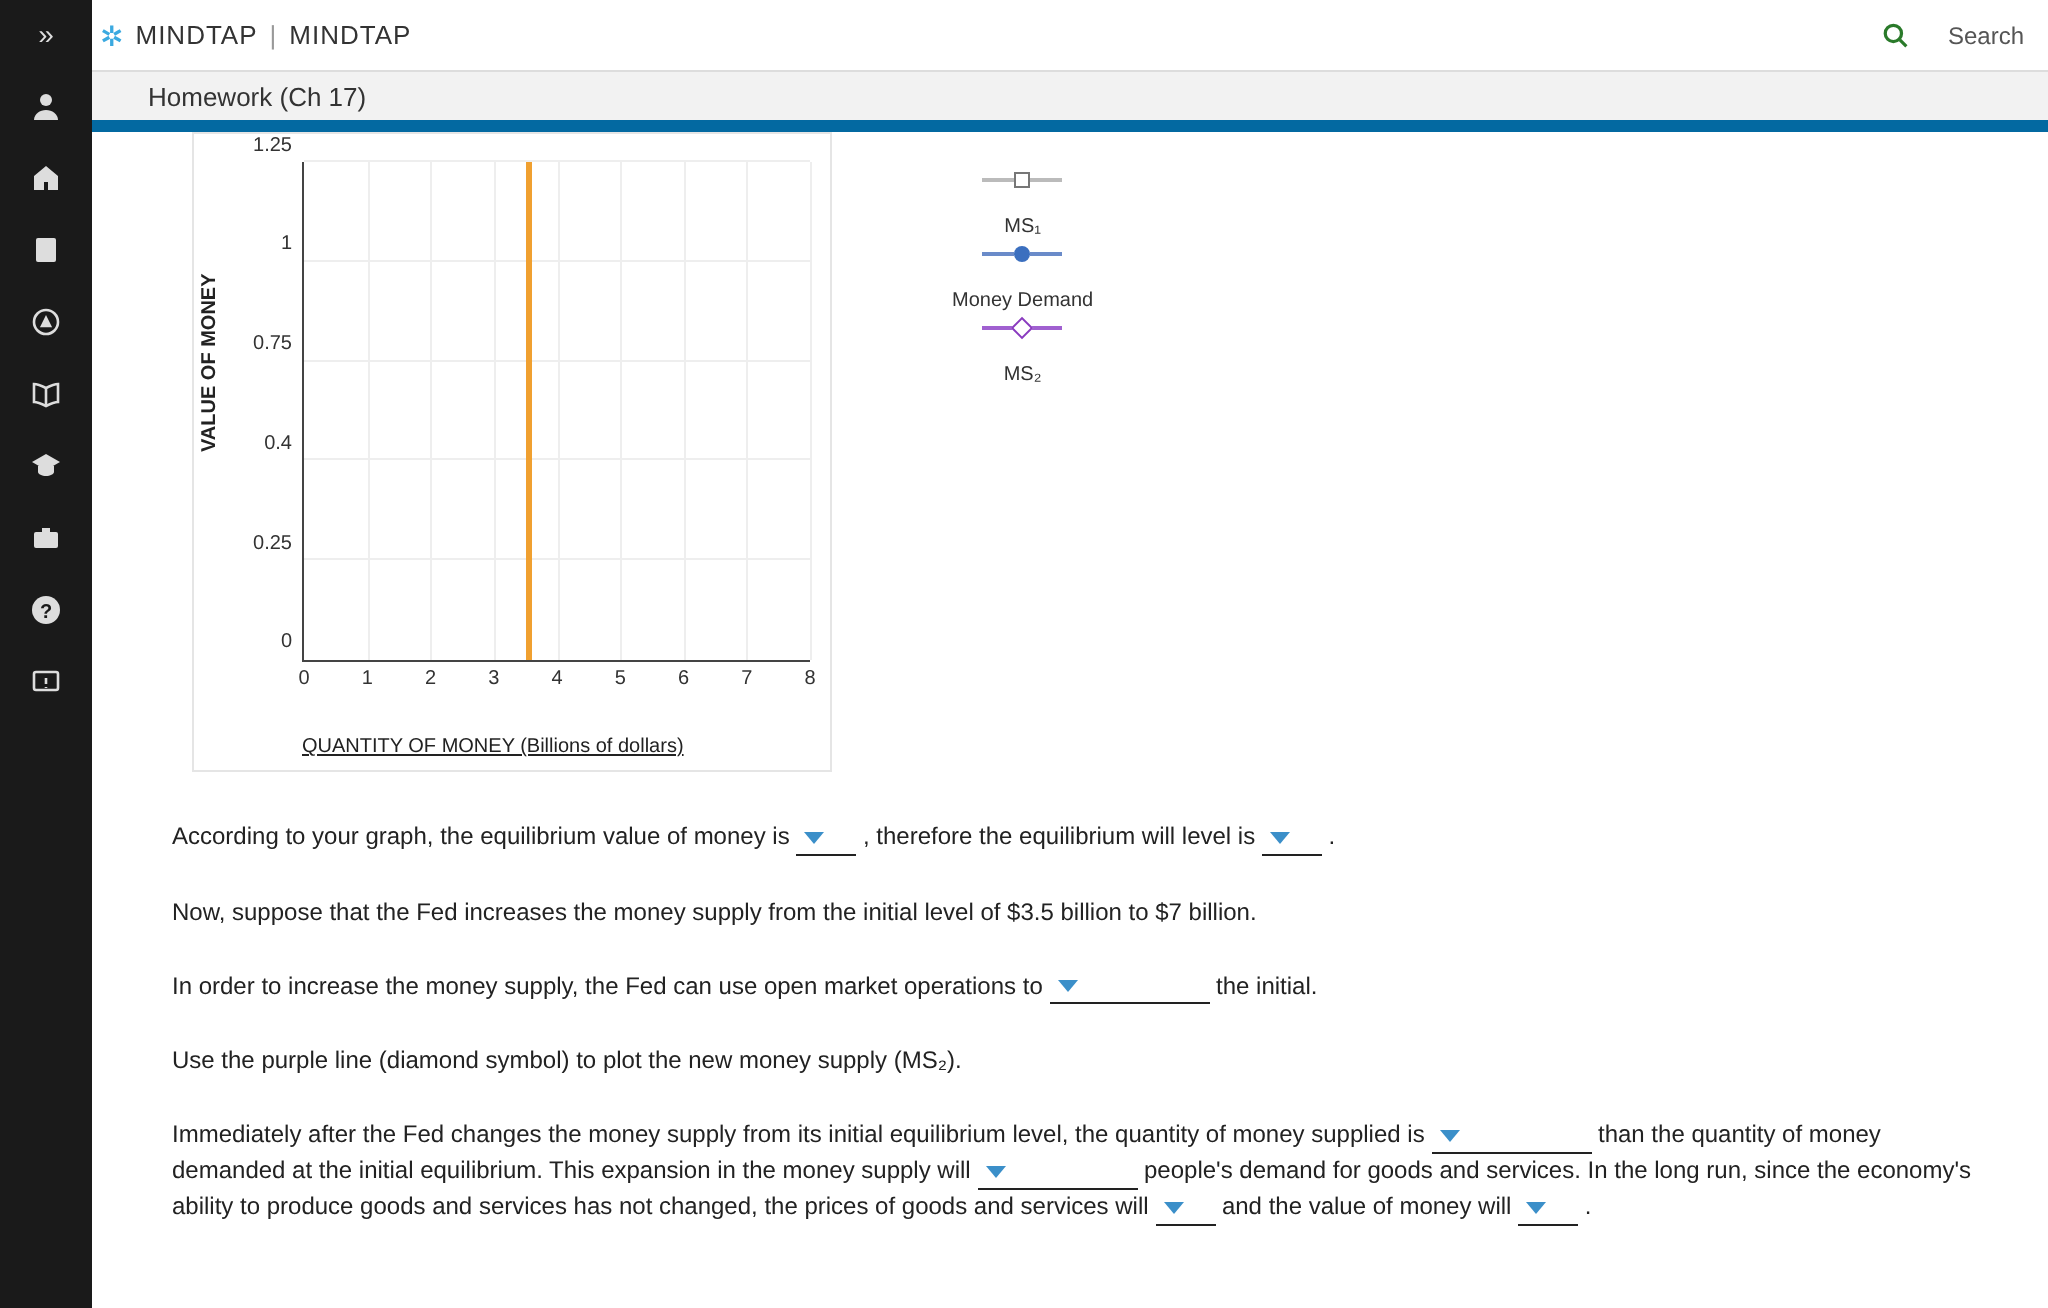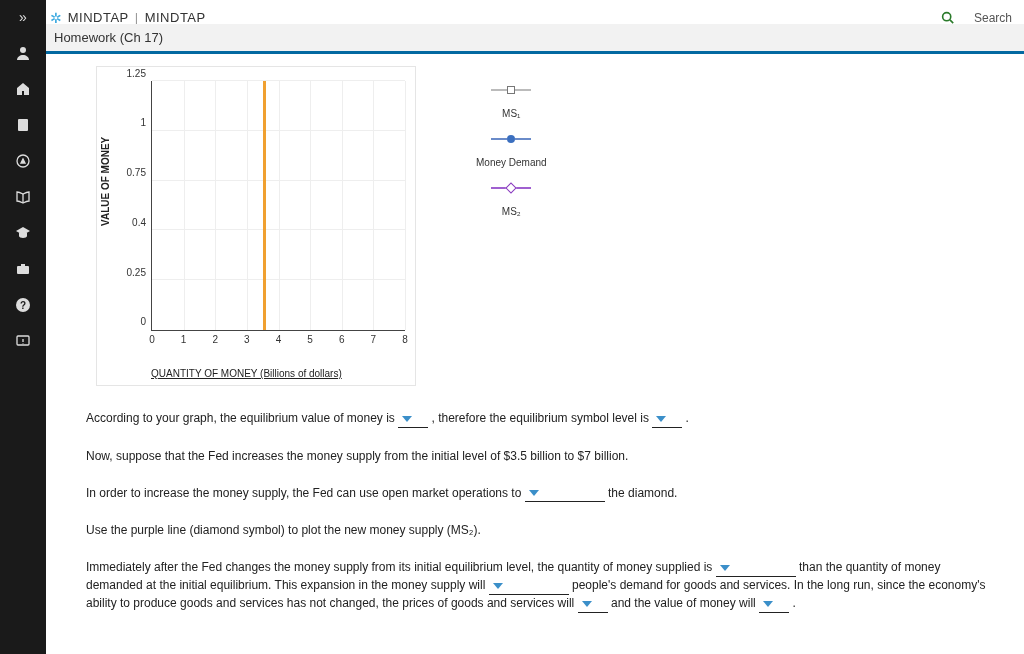--- a/index.html
+++ b/index.html
@@ -8,37 +8,37 @@
 .topbar { height: 36px; background: #fff; border-bottom: 1px solid #ddd; display: flex; align-items: center; padding-left: 50px; padding-right: 12px; }
 .brand { display: flex; align-items: center; gap: 6px; }
 .brand-logo { color: #3ba9e0; font-size: 14px; }
 .brand-text { font-size: 13px; color: #333; letter-spacing: 0.5px; display: flex; align-items: center; gap: 6px; }
 .brand-divider { color: #999; }
 .search-area { margin-left: auto; display: flex; align-items: center; gap: 20px; font-size: 12px; color: #555; }
 
 .sidebar { position: absolute; left: 0; top: 0; bottom: 0; width: 46px; background: #1a1a1a; display: flex; flex-direction: column; align-items: center; padding-top: 8px; gap: 18px; }
 .sidebar-item { color: #ddd; font-size: 14px; cursor: pointer; width: 18px; height: 18px; display: flex; align-items: center; justify-content: center; }
 
-.subheader { position: absolute; left: 46px; top: 24px; right: 0; height: 30px; background: #f2f2f2; border-bottom: 3px solid #0369a1; display: flex; align-items: center; padding-left: 8px; font-size: 13px; color: #333; }
+.subheader { position: absolute; left: 46px; top: 36px; right: 0; height: 30px; background: #f2f2f2; border-bottom: 6px solid #0369a1; display: flex; align-items: center; padding-left: 28px; font-size: 13px; color: #333; }
 
 .content { position: absolute; left: 46px; top: 66px; right: 0; bottom: 0; overflow: hidden; padding: 0 30px; }
 
 .chart-area { display: flex; gap: 60px; margin-left: 20px; }
 .chart-box { position: relative; width: 320px; height: 320px; border: 1px solid #e5e5e5; background: #fff; }
 .plot { position: absolute; left: 54px; top: 14px; right: 10px; bottom: 54px; border-left: 1px solid #444; border-bottom: 1px solid #444; }
 .gridv { position: absolute; top: 0; bottom: 0; border-left: 1px solid #eee; }
 .gridh { position: absolute; left: 0; right: 0; border-top: 1px solid #eee; }
 .ms-line { position: absolute; top: 0; bottom: 0; width: 3px; background: #f0a030; }
 .ytick { position: absolute; right: 100%; margin-right: 6px; font-size: 10px; color: #333; transform: translateY(-50%); }
 .xtick { position: absolute; top: 100%; margin-top: 4px; font-size: 10px; color: #333; transform: translateX(-50%); }
 .ylabel { position: absolute; left: 8px; top: 50%; transform: translateY(-50%) rotate(-90deg); transform-origin: left center; font-size: 10px; font-weight: bold; color: #222; white-space: nowrap; }
 .xlabel { position: absolute; left: 54px; right: 10px; bottom: 6px; text-align: left; font-size: 10px; color: #222; text-decoration: underline; }
 
 .legend { padding-top: 20px; font-size: 10px; color: #333; display: flex; flex-direction: column; gap: 14px; align-items: center; }
-.legend-item { display: flex; flex-direction: column; align-items: center; gap: 16px; cursor: pointer; }
+.legend-item { display: flex; flex-direction: column; align-items: center; gap: 4px; cursor: pointer; }
 .lg-sym { display: flex; align-items: center; }
 .lg-line { width: 16px; height: 2px; }
 .lg-square { width: 8px; height: 8px; border: 1px solid #777; background: #fff; }
 .lg-circle { width: 8px; height: 8px; background: #3b6fbf; border-radius: 50%; }
 .lg-diamond { width: 8px; height: 8px; border:1px solid #8a3bbf; background: #fff; transform: rotate(45deg); }
 
 .question-text { font-size: 12px; color: #222; margin-top: 24px; margin-left: 10px; line-height: 1.4; }
 .para { margin-bottom: 20px; }
 .dd { display: inline-block; min-width: 30px; border-bottom: 1px solid #222; position: relative; padding: 0 2px; cursor: pointer; }
 .dd-wide { min-width: 80px; }
@@ -190,25 +190,25 @@
           </div>
       </div>
       <div class="legend-item">
         <span>MS₂</span>
       </div>
     </div>
   </div>
 
   <div class="question-text">
     <div class="para">
-      <span>According to your graph, the equilibrium value of money is </span><span class="dd"><span class="dd-arrow"></span></span><span> , therefore the equilibrium symbol level is </span><span class="dd"><span class="dd-arrow"></span></span><span> .</span>
+      <span>According to your graph, the equilibrium value of money is </span><span class="dd"><span class="dd-arrow"></span></span><span> , therefore the equilibrium will level is </span><span class="dd"><span class="dd-arrow"></span></span><span> .</span>
     </div>
     <div class="para"><span>Now, suppose that the Fed increases the money supply from the initial level of $3.5 billion to $7 billion.</span></div>
     <div class="para">
-      <span>In order to increase the money supply, the Fed can use open market operations to </span><span class="dd dd-wide"><span class="dd-arrow"></span></span><span> the diamond.</span>
+      <span>In order to increase the money supply, the Fed can use open market operations to </span><span class="dd dd-wide"><span class="dd-arrow"></span></span><span> the initial.</span>
     </div>
     <div class="para italic"><span>Use the purple line (diamond symbol) to plot the new money supply (MS₂).</span></div>
     <div class="para">
       <span>Immediately after the Fed changes the money supply from its initial equilibrium level, the quantity of money supplied is </span><span class="dd dd-wide"><span class="dd-arrow"></span></span><span> than the quantity of money demanded at the initial equilibrium. This expansion in the money supply will </span><span class="dd dd-wide"><span class="dd-arrow"></span></span><span> people's demand for goods and services. In the long run, since the economy's ability to produce goods and services has not changed, the prices of goods and services will </span><span class="dd"><span class="dd-arrow"></span></span><span> and the value of money will </span><span class="dd"><span class="dd-arrow"></span></span><span> .</span>
     </div>
   </div>
 
 </div>
 
 </body></html>

